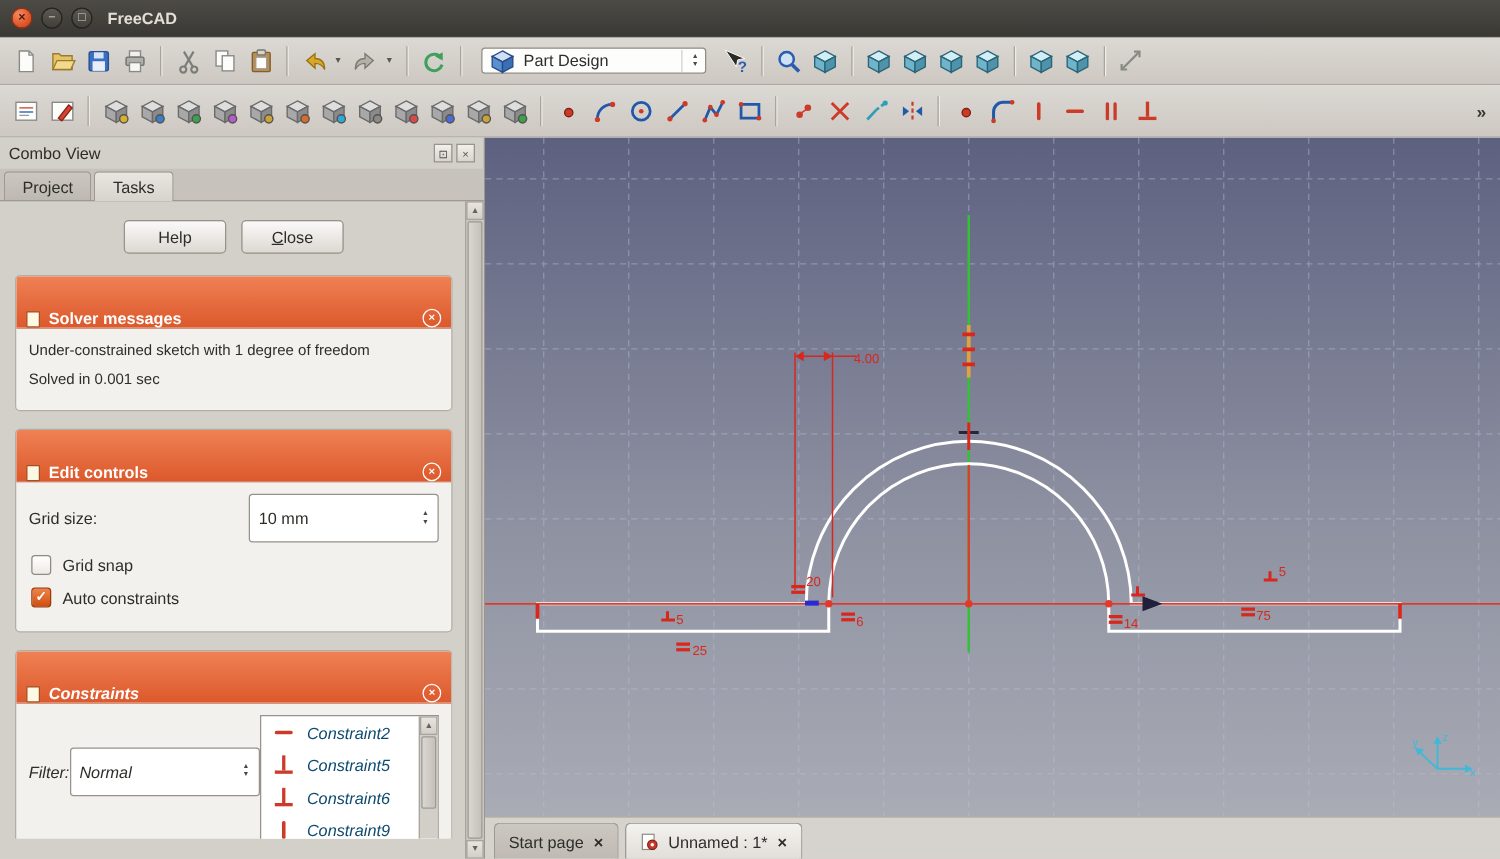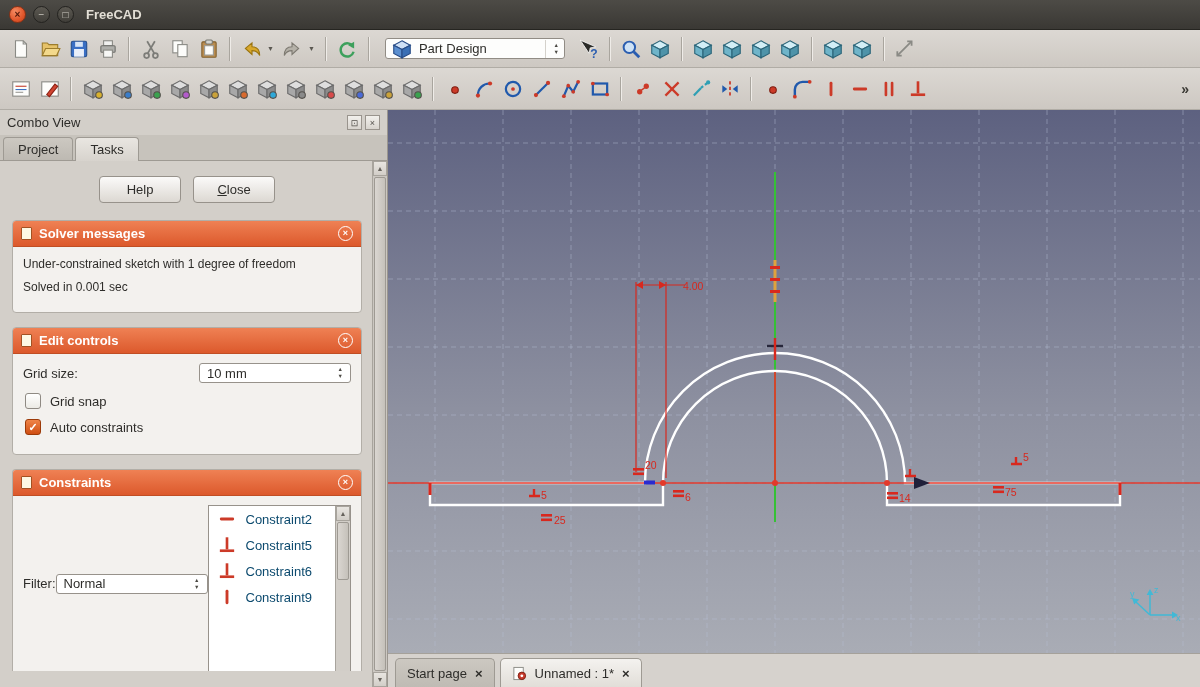--- a/index.html
+++ b/index.html
@@ -43,34 +43,34 @@
   .vscroll { flex:0 0 15px; width:15px; background:#cbc7c1; border-left:1px solid #a8a49d; display:flex; flex-direction:column; }
   .vs-btn { height:15px; flex:0 0 15px; font-size:7px; color:#66625c; display:flex; align-items:center; justify-content:center; background:linear-gradient(#e8e5e0,#d2cec8); border:1px solid #a8a49d; }
   .vs-thumb { background:linear-gradient(90deg,#dad6d1,#c5c1ba); border:1px solid #9e9a93; border-radius:2px; margin:1px; }
 
   .btn-row { display:flex; justify-content:center; gap:12px; margin:5px 0 17px; flex:0 0 auto; }
   .task-btn { min-width:82px; height:27px; border:1px solid #97928b; border-radius:4px; background:linear-gradient(#fbfaf9,#dcd8d2); display:flex; align-items:center; justify-content:center; padding:0 14px; }
   .task-btn span { display:block; }
   .task-btn.close-btn span::first-letter { text-decoration:underline; }
 
   .section { margin-bottom:14px; border:1px solid #b2aea7; border-radius:4px; background:#f3f1ee; flex:0 0 auto; }
-  .section-header { height:26px; display:flex; align-items:center; gap:7px; padding:0 8px; border-radius:3px 3px 0 0; background:linear-gradient(#ef8154,#dc592c); color:#fff; font-weight:bold; border-bottom:1px solid #c04e24; }
+  .section-header { height:42px; display:flex; align-items:flex-end; gap:7px; padding:0 8px; border-radius:3px 3px 0 0; background:linear-gradient(#ef8154,#dc592c); color:#fff; font-weight:bold; border-bottom:1px solid #c04e24; }
   .hdr-icon { width:11px; height:13px; background:#fdf8e4; border:1px solid #a35122; border-radius:1px; flex:0 0 auto; }
   .collapse-btn { margin-left:auto; width:15px; height:15px; border:1.5px solid #fff; border-radius:50%; color:#fff; font-size:9px; font-weight:bold; display:flex; align-items:center; justify-content:center; line-height:1; }
   .section-body { padding:9px 10px; }
   .solver-line { font-size:12px; margin:1px 0 9px; }
 
   .form-row { display:flex; align-items:center; margin-bottom:9px; }
-  .combo { margin-left:auto; width:152px; height:20px; background:#fff; border:1px solid #97928b; border-radius:3px; display:flex; align-items:center; padding:0 7px; }
+  .combo { margin-left:auto; width:152px; height:39px; background:#fff; border:1px solid #97928b; border-radius:3px; display:flex; align-items:center; padding:0 7px; }
   .combo-spin { margin-left:auto; display:flex; flex-direction:column; align-items:center; line-height:5px; font-size:5.5px; color:#4a4843; gap:2px; padding-left:6px; }
   .check-row { display:flex; align-items:center; gap:9px; margin:10px 2px; }
   .checkbox { width:16px; height:16px; border:1px solid #8f8a83; border-radius:3px; background:linear-gradient(#ffffff,#eceae5); display:flex; align-items:center; justify-content:center; font-size:11px; line-height:1; }
   .checkbox.checked { background:linear-gradient(#ef8448,#cf4e12); border-color:#9c3a08; color:#fff; font-weight:bold; }
 
-  .constraints-section { flex:1 1 auto; display:flex; flex-direction:column; margin-bottom:16px; border-bottom:none; border-radius:4px 4px 0 0; min-height:0; }
+  .constraints-section { flex:1 1 auto; display:flex; flex-direction:column; margin-bottom:16px; border-bottom:none; border-radius:4px 4px 0 0; min-height:0;font-style:italic; }
   .constraints-body { flex:1; display:flex; flex-direction:row; padding-bottom:0; min-height:0; }
   .constraint-list-wrap { flex:1; display:flex; border:1px solid #97928b; border-bottom:none; background:#fff; min-height:0; overflow:hidden; }
   .constraint-list { flex:1; min-width:0; }
   .c-item { height:26px; display:flex; align-items:center; gap:8px; padding:0 7px; color:#0c4a6e; }
   .c-item svg { display:block; }
   .list-scroll { background:#d2cec8; }
 
   
   .viewport-col { flex:1; min-width:0; display:flex; flex-direction:column; background:#d6d2cd; }
   .viewport { flex:1; min-height:0; position:relative; }

